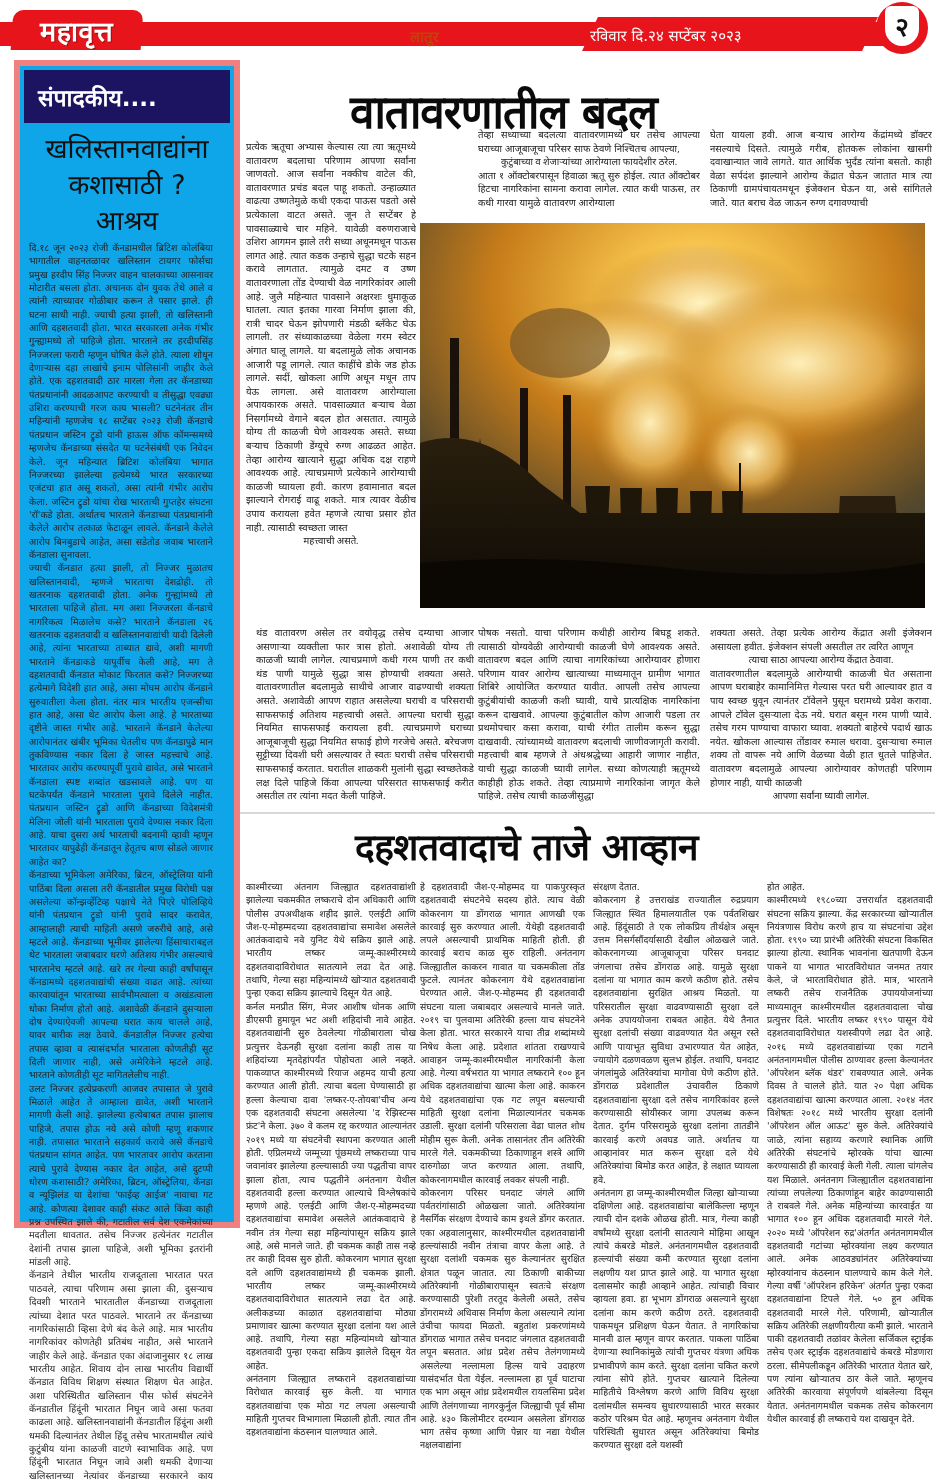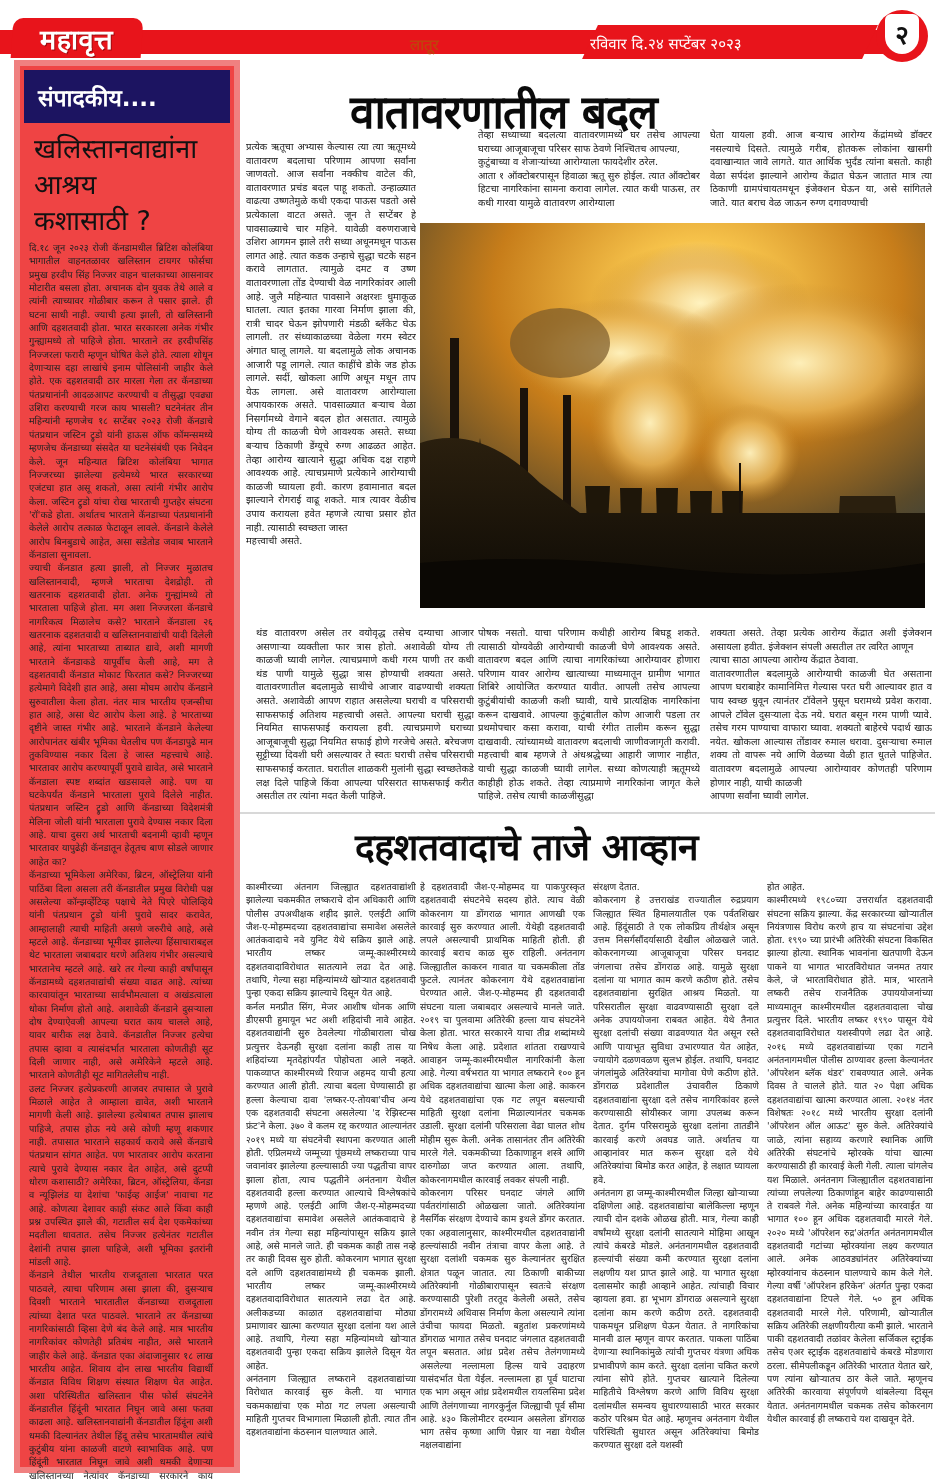--- a/index.html
+++ b/index.html
@@ -1,42 +1,42 @@
 <!DOCTYPE html>
 <html><head>
 <meta charset="utf-8">
 <style>
   * { box-sizing: border-box; margin: 0; padding: 0; }
   html, body { width: 945px; height: 1483px; background: #ffffff; overflow: hidden; }
   body { font-family: "DejaVu Sans", sans-serif; color: #1a1a1a; position: relative; }
 
   
-  .masthead { position: absolute; left: 0; top: 8px; width: 945px; height: 56px; }
+  .masthead { position: absolute; left: 0; top: 0; width: 945px; height: 56px; }
   .mast-bar { position: absolute; left: 0; top: 22px; width: 900px; height: 24px; background: #e8141b; }
   .mast-logo-tab { position: absolute; left: 12px; top: 10px; width: 130px; height: 40px; background: #e8141b; border-radius: 10px 10px 0 0; transform: skewX(-4deg); }
   .mast-logo { position: absolute; left: 40px; top: 12px; color: #fff; font-weight: bold; font-size: 27px; letter-spacing: 0.5px; text-shadow: 1px 1px 0 #9c0a0f; }
   .mast-city { position: absolute; left: 410px; top: 26px; color: #c2410c; font-weight: bold; font-size: 15px; }
   .mast-date-tab { position: absolute; left: 590px; top: 17px; width: 280px; height: 34px; background: #e8141b; transform: skewX(-25deg); }
   .mast-date { position: absolute; left: 590px; top: 25px; color: #fff; font-size: 15px; }
   .page-no-ring { position: absolute; left: 876px; top: 2px; width: 52px; height: 52px; border-radius: 50%; background: #e8141b; }
   .page-no-inner { position: absolute; left: 885px; top: 6px; width: 34px; height: 40px; background: #fff; border-radius: 6px 6px 17px 17px; }
   .page-no { position: absolute; left: 885px; top: 8px; width: 34px; text-align: center; font-weight: bold; font-size: 26px; color: #111; }
 
   
-  .editorial { position: absolute; left: 14px; top: 60px; width: 226px; height: 1413px; border: 6px solid #f08080; background: #ef4444; }
+  .editorial { position: absolute; left: 14px; top: 60px; width: 226px; height: 1168px; border: 6px solid #f08080; background: #0ea5e9; }
   .ed-banner { margin: 4px 4px 0 4px; height: 53px; background: #1c1461; color: #fff; font-weight: bold; font-size: 23px; padding: 11px 0 0 14px; }
-  .ed-title { font-size: 27px; line-height: 36px; color: #111; margin-top: 8px; padding: 0 14px; font-weight: 500; }
+  .ed-title { text-align: center; font-size: 27px; line-height: 36px; color: #111; margin-top: 8px; padding: 0 5px; font-weight: 500; }
   .ed-body { font-family: "DejaVu Serif", serif; font-size: 9.4px; line-height: 13.35px; text-align: justify; padding: 2px 21px 0 9px; color: #222; }
   .ed-body p { margin: 0; }
 
   
   .climate-head { position: absolute; left: 350px; top: 80px; font-weight: 900; font-size: 44px; letter-spacing: -1px; color: #0a0a0a; font-family: "DejaVu Sans", sans-serif; transform: scaleY(1.05); }
   .col { position: absolute; font-family: "DejaVu Serif", serif; font-size: 9.6px; line-height: 13.6px; text-align: justify; color: #222; }
   .col p { margin: 0; }
-  .col .center { text-align: left; }
+  .col .center { text-align: center; font-family: Liberation Serif, serif; }
   .photo { position: absolute; left: 420px; top: 223px; width: 505px; height: 385px; overflow: hidden; background: #2a1a08; }
 
   .divider { position: absolute; left: 240px; top: 812px; width: 695px; height: 2px; background: #d8d8d8; }
   .terror-head { position: absolute; left: 355px; top: 820px; font-weight: 900; font-size: 37px; letter-spacing: -0.5px; color: #0a0a0a; }
 </style>
 </head>
 <body>
 
 <header class="masthead">
   <div class="mast-bar"></div>
@@ -47,22 +47,22 @@
   <div class="mast-date">रविवार दि.२४ सप्टेंबर २०२३</div>
   <div class="page-no-ring"></div>
   <div class="page-no-inner"></div>
   <div class="page-no">२</div>
 </header>
 
 <section class="editorial">
   <div class="ed-banner">संपादकीय....</div>
   <h2 class="ed-title">
     <div>खलिस्तानवाद्यांना</div>
+    <div>कशासाठी ?</div>
     <div>आश्रय</div>
-    <div>कशासाठी ?</div>
   </h2>
   <div class="ed-body">
     <p>दि.१८ जून २०२३ रोजी कॅनडामधील ब्रिटिश कोलंबिया भागातील वाहनतळावर खलिस्तान टायगर फोर्सचा प्रमुख हरदीप सिंह निज्जर वाहन चालकाच्या आसनावर मोटारीत बसला होता. अचानक दोन युवक तेथे आले व त्यांनी त्याच्यावर गोळीबार करून ते पसार झाले. ही घटना साधी नाही. ज्याची हत्या झाली, तो खलिस्तानी आणि दहशतवादी होता. भारत सरकारला अनेक गंभीर गुन्ह्यामध्ये तो पाहिजे होता. भारताने तर हरदीपसिंह निज्जरला फरारी म्हणून घोषित केले होते. त्याला शोधून देणाऱ्यास दहा लाखांचे इनाम पोलिसांनी जाहीर केले होते. एक दहशतवादी ठार मारला गेला तर कॅनडाच्या पंतप्रधानांनी आदळआपट करण्याची व तीसुद्धा एवढ्या उशिरा करण्याची गरज काय भासली? घटनेनंतर तीन महिन्यांनी म्हणजेच १८ सप्टेंबर २०२३ रोजी कॅनडाचे पंतप्रधान जस्टिन ट्रुडो यांनी हाऊस ऑफ कॉमन्समध्ये म्हणजेच कॅनडाच्या संसदेत या घटनेसंबंधी एक निवेदन केले. जून महिन्यात ब्रिटिश कोलंबिया भागात निज्जरच्या झालेल्या हत्येमध्ये भारत सरकारच्या एजंटचा हात असू शकतो, असा त्यांनी गंभीर आरोप केला. जस्टिन ट्रुडो यांचा रोख भारताची गुप्तहेर संघटना 'रॉ'कडे होता. अर्थातच भारताने कॅनडाच्या पंतप्रधानांनी केलेले आरोप तत्काळ फेटाळून लावले. कॅनडाने केलेले आरोप बिनबुडाचे आहेत, असा सडेतोड जवाब भारताने कॅनडाला सुनावला.</p>
     <p>ज्याची कॅनडात हत्या झाली, तो निज्जर मुळातच खलिस्तानवादी, म्हणजे भारताचा देशद्रोही. तो खतरनाक दहशतवादी होता. अनेक गुन्ह्यांमध्ये तो भारताला पाहिजे होता. मग अशा निज्जरला कॅनडाचे नागरिकत्व मिळालेच कसे? भारताने कॅनडाला २६ खतरनाक दहशतवादी व खलिस्तानवाद्यांची यादी दिलेली आहे, त्यांना भारताच्या ताब्यात द्यावे, अशी मागणी भारताने कॅनडाकडे यापूर्वीच केली आहे, मग ते दहशतवादी कॅनडात मोकाट फिरतात कसे? निज्जरच्या हत्येमागे विदेशी हात आहे, असा मोघम आरोप कॅनडाने सुरुवातीला केला होता. नंतर मात्र भारतीय एजन्सीचा हात आहे, असा थेट आरोप केला आहे. हे भारताच्या दृष्टीने जास्त गंभीर आहे. भारताने कॅनडाने केलेल्या आरोपानंतर खंबीर भूमिका घेतलीच पण कॅनडापुढे मान तुकविण्यास नकार दिला हे जास्त महत्त्वाचे आहे. भारतावर आरोप करण्यापूर्वी पुरावे द्यावेत, असे भारताने कॅनडाला स्पष्ट शब्दांत खडसावले आहे. पण या घटकेपर्यंत कॅनडाने भारताला पुरावे दिलेले नाहीत. पंतप्रधान जस्टिन ट्रुडो आणि कॅनडाच्या विदेशमंत्री मेलिना जोली यांनी भारताला पुरावे देण्यास नकार दिला आहे. याचा दुसरा अर्थ भारताची बदनामी व्हावी म्हणून भारतावर यापुढेही कॅनडातून हेतूतच बाण सोडले जाणार आहेत का?</p>
     <p>कॅनडाच्या भूमिकेला अमेरिका, ब्रिटन, ऑस्ट्रेलिया यांनी पाठिंबा दिला असला तरी कॅनडातील प्रमुख विरोधी पक्ष असलेल्या कॉन्झर्व्हेटिव्ह पक्षाचे नेते पिएरे पोलिव्हिये यांनी पंतप्रधान ट्रुडो यांनी पुरावे सादर करावेत, आम्हालाही त्याची माहिती असणे जरुरीचे आहे, असे म्हटले आहे. कॅनडाच्या भूमीवर झालेल्या हिंसाचाराबद्दल थेट भारताला जबाबदार धरणे अतिशय गंभीर असल्याचे भारतानेच म्हटले आहे. खरे तर गेल्या काही वर्षांपासून कॅनडामध्ये दहशतवाद्यांची संख्या वाढत आहे. त्यांच्या कारवायांतून भारताच्या सार्वभौमत्वाला व अखंडत्वाला धोका निर्माण होतो आहे. अशावेळी कॅनडाने दुसऱ्याला दोष देण्याऐवजी आपल्या घरात काय चालले आहे, यावर बारीक लक्ष ठेवावे. कॅनडातील निज्जर हत्येचा तपास व्हावा व त्यासंदर्भात भारताला कोणतीही सूट दिली जाणार नाही, असे अमेरिकेने म्हटले आहे. भारताने कोणतीही सूट मागितलेलीच नाही.</p>
     <p>उलट निज्जर हत्येप्रकरणी आजवर तपासात जे पुरावे मिळाले आहेत ते आम्हाला द्यावेत, अशी भारताने मागणी केली आहे. झालेल्या हत्येबाबत तपास झालाच पाहिजे, तपास होऊ नये असे कोणी म्हणू शकणार नाही. तपासात भारताने सहकार्य करावे असे कॅनडाचे पंतप्रधान सांगत आहेत. पण भारतावर आरोप करताना त्याचे पुरावे देण्यास नकार देत आहेत, असे दुटप्पी धोरण कशासाठी? अमेरिका, ब्रिटन, ऑस्ट्रेलिया, कॅनडा व न्यूझिलंड या देशांचा 'फाईव्ह आईज' नावाचा गट आहे. कोणत्या देशावर काही संकट आले किंवा काही प्रश्न उपस्थित झाले की, गटातील सर्व देश एकमेकांच्या मदतीला धावतात. तसेच निज्जर हत्येनंतर गटातील देशांनी तपास झाला पाहिजे, अशी भूमिका इतरांनी मांडली आहे.</p>
     <p>कॅनडाने तेथील भारतीय राजदूताला भारतात परत पाठवले, त्याचा परिणाम असा झाला की, दुसऱ्याच दिवशी भारताने भारतातील कॅनडाच्या राजदूताला त्यांच्या देशात परत पाठवले. भारताने तर कॅनडाच्या नागरिकांसाठी व्हिसा देणे बंद केले आहे. मात्र भारतीय नागरिकांवर कोणतेही प्रतिबंध नाहीत, असे भारताने जाहीर केले आहे. कॅनडात एका अंदाजानुसार १८ लाख भारतीय आहेत. शिवाय दोन लाख भारतीय विद्यार्थी कॅनडात विविध शिक्षण संस्थात शिक्षण घेत आहेत. अशा परिस्थितीत खलिस्तान पीस फोर्स संघटनेने कॅनडातील हिंदूंनी भारतात निघून जावे असा फतवा काढला आहे. खलिस्तानवाद्यांनी कॅनडातील हिंदूंना अशी धमकी दिल्यानंतर तेथील हिंदू तसेच भारतामधील त्यांचे कुटुंबीय यांना काळजी वाटणे स्वाभाविक आहे. पण हिंदूंनी भारतात निघून जावे अशी धमकी देणाऱ्या खलिस्तानच्या नेत्यांवर कॅनडाच्या सरकारने काय कारवाई केली आहे? कॅनडामध्ये निवडणुकीच्या राजकारणात शीख मतदार निर्णायक असतो. त्यामुळे शीख समाजाला तेथील राजकीय पक्ष कोणी दुखावत नाहीत. कॅनडाच्या सरकारमध्येही शीख प्रतिनिधी आहेत. शिखांना विरोध असण्याचे कारण नाही, पण खलिस्तानवादी व दहशतवादी यांना आश्रय देण्याचे कारण काय ?</p>
   </div>
 </section>
 
@@ -144,21 +144,21 @@
   <p class="center">आपणा सर्वांना घ्यावी लागेल.</p>
 </div>
 
 <div class="divider"></div>
 
 <h1 class="terror-head">दहशतवादाचे ताजे आव्हान</h1>
 
 <div class="col" style="left:246px; top:880px; width:170px; height:592px; overflow:hidden; font-size:9.2px; line-height:13.3px;">
   <p>काश्मीरच्या अंतनाग जिल्ह्यात दहशतवाद्यांशी झालेल्या चकमकीत लष्कराचे दोन अधिकारी आणि पोलीस उपअधीक्षक शहीद झाले. एलईटी आणि जैश-ए-मोहम्मदच्या दहशतवाद्यांचा समावेश असलेले आतंकवादाचे नवे युनिट येथे सक्रिय झाले आहे. भारतीय लष्कर जम्मू-काश्मीरमध्ये दहशतवादाविरोधात सातत्याने लढा देत आहे. तथापि, गेल्या सहा महिन्यांमध्ये खोऱ्यात दहशतवादी पुन्हा एकदा सक्रिय झाल्याचे दिसून येत आहे.</p>
   <p>कर्नल मनप्रीत सिंग, मेजर आशीष धोनक आणि डीएसपी हुमायून भट अशी शहिदांची नावे आहेत. दहशतवाद्यांनी सुरु ठेवलेल्या गोळीबाराला चोख प्रत्युत्तर देऊनही सुरक्षा दलांना काही तास या शहिदांच्या मृतदेहांपर्यंत पोहोचता आले नव्हते. पाकव्याप्त काश्मीरमध्ये रियाज अहमद याची हत्या करण्यात आली होती. त्याचा बदला घेण्यासाठी हा हल्ला केल्याचा दावा 'लष्कर-ए-तोयबा'चीच अन्य एक दहशतवादी संघटना असलेल्या 'द रेझिस्टन्स फ्रंट'ने केला. ३७० वे कलम रद्द करण्यात आल्यानंतर २०१९ मध्ये या संघटनेची स्थापना करण्यात आली होती. एप्रिलमध्ये जम्मूच्या पूंछमध्ये लष्कराच्या पाच जवानांवर झालेल्या हल्ल्यासाठी ज्या पद्धतीचा वापर झाला होता, त्याच पद्धतीने अनंतनाग येथील दहशतवादी हल्ला करण्यात आल्याचे विश्लेषकांचे म्हणणे आहे. एलईटी आणि जैश-ए-मोहम्मदच्या दहशतवाद्यांचा समावेश असलेले आतंकवादाचे हे नवीन तंत्र गेल्या सहा महिन्यांपासून सक्रिय झाले आहे, असे मानले जाते. ही चकमक काही तास नव्हे तर काही दिवस सुरु होती. कोकरनाग भागात सुरक्षा दले आणि दहशतवाद्यांमध्ये ही चकमक झाली. भारतीय लष्कर जम्मू-काश्मीरमध्ये दहशतवादाविरोधात सातत्याने लढा देत आहे. अलीकडच्या काळात दहशतवाद्यांचा मोठ्या प्रमाणावर खात्मा करण्यात सुरक्षा दलांना यश आले आहे. तथापि, गेल्या सहा महिन्यांमध्ये खोऱ्यात दहशतवादी पुन्हा एकदा सक्रिय झालेले दिसून येत आहेत.</p>
-  <p>अनंतनाग जिल्ह्यात लष्कराने दहशतवाद्यांच्या विरोधात कारवाई सुरु केली. या भागात चकमकाद्यांचा एक मोठा गट लपला असल्याची माहिती गुप्तचर विभागाला मिळाली होती. त्यात तीन दहशतवाद्यांना कंठस्नान घालण्यात आले.</p>
+  <p>अनंतनाग जिल्ह्यात लष्कराने दहशतवाद्यांच्या विरोधात कारवाई सुरु केली. या भागात दहशतवाद्यांचा एक मोठा गट लपला असल्याची माहिती गुप्तचर विभागाला मिळाली होती. त्यात तीन दहशतवाद्यांना कंठस्नान घालण्यात आले.</p>
 </div>
 <div class="col" style="left:420px; top:880px; width:165px; height:592px; overflow:hidden; font-size:9.2px; line-height:13.3px;">
   <p>हे दहशतवादी जैश-ए-मोहम्मद या पाकपुरस्कृत दहशतवादी संघटनेचे सदस्य होते. त्याच वेळी कोकरनाग या डोंगराळ भागात आणखी एक कारवाई सुरु करण्यात आली. येथेही दहशतवादी लपले असल्याची प्राथमिक माहिती होती. ही कारवाई बराच काळ सुरु राहिली. अनंतनाग जिल्ह्यातील काकरन गावात या चकमकीला तोंड फुटले. त्यानंतर कोकरनाग येथे दहशतवाद्यांना घेरण्यात आले. जैश-ए-मोहम्मद ही दहशतवादी संघटना याला जबाबदार असल्याचे मानले जाते. २०१९ चा पुलवामा अतिरेकी हल्ला याच संघटनेने केला होता. भारत सरकारने याचा तीव्र शब्दांमध्ये निषेध केला आहे. प्रदेशात शांतता राखण्याचे आवाहन जम्मू-काश्मीरमधील नागरिकांनी केला आहे. गेल्या वर्षभरात या भागात लष्कराने १०० हून अधिक दहशतवाद्यांचा खात्मा केला आहे. काकरन येथे दहशतवाद्यांचा एक गट लपून बसल्याची माहिती सुरक्षा दलांना मिळाल्यानंतर चकमक उडाली. सुरक्षा दलांनी परिसराला वेढा घालत शोध मोहीम सुरू केली. अनेक तासानंतर तीन अतिरेकी मारले गेले. चकमकीच्या ठिकाणाहून शस्त्रे आणि दारुगोळा जप्त करण्यात आला. तथापि, कोकरनागमधील कारवाई लवकर संपली नाही.</p>
   <p>कोकरनाग परिसर घनदाट जंगले आणि पर्वतरांगांसाठी ओळखला जातो. अतिरेक्यांना नैसर्गिक संरक्षण देण्याचे काम इथले डोंगर करतात. एका अहवालानुसार, काश्मीरमधील दहशतवाद्यांनी हल्ल्यांसाठी नवीन तंत्राचा वापर केला आहे. ते सुरक्षा दलांशी चकमक सुरु केल्यानंतर सुरक्षित क्षेत्रात पळून जातात. त्या ठिकाणी बाकीच्या अतिरेक्यांनी गोळीबारापासून स्वतःचे संरक्षण करण्यासाठी पुरेशी तरतूद केलेली असते, तसेच डोंगरामध्ये अधिवास निर्माण केला असल्याने त्यांना उंचीचा फायदा मिळतो. बहुतांश प्रकरणांमध्ये डोंगराळ भागात तसेच घनदाट जंगलात दहशतवादी लपून बसतात. आंध्र प्रदेश तसेच तेलंगणामध्ये असलेल्या नल्लामला हिल्स याचे उदाहरण यासंदर्भात घेता येईल. नल्लामला हा पूर्व घाटाचा एक भाग असून आंध्र प्रदेशमधील रायलसिमा प्रदेश आणि तेलंगणाच्या नागरकुर्नुल जिल्ह्याची पूर्व सीमा आहे. ४३० किलोमीटर दरम्यान असलेला डोंगराळ भाग तसेच कृष्णा आणि पेन्नार या नद्या येथील नक्षलवाद्यांना</p>
 </div>
 <div class="col" style="left:593px; top:880px; width:166px; height:592px; overflow:hidden; font-size:9.2px; line-height:13.3px;">
   <p>संरक्षण देतात.</p>
   <p>कोकरनाग हे उत्तराखंड राज्यातील रुद्रप्रयाग जिल्ह्यात स्थित हिमालयातील एक पर्वतशिखर आहे. हिंदूंसाठी ते एक लोकप्रिय तीर्थक्षेत्र असून उत्तम निसर्गसौंदर्यासाठी देखील ओळखले जाते. कोकरनागच्या आजूबाजूचा परिसर घनदाट जंगलाचा तसेच डोंगराळ आहे. यामुळे सुरक्षा दलांना या भागात काम करणे कठीण होते. तसेच दहशतवाद्यांना सुरक्षित आश्रय मिळतो. या परिसरातील सुरक्षा वाढवण्यासाठी सुरक्षा दले अनेक उपाययोजना राबवत आहेत. येथे तैनात सुरक्षा दलांची संख्या वाढवण्यात येत असून रस्ते आणि पायाभूत सुविधा उभारण्यात येत आहेत, ज्यायोगे दळणवळण सुलभ होईल. तथापि, घनदाट जंगलांमुळे अतिरेक्यांचा मागोवा घेणे कठीण होते. डोंगराळ प्रदेशातील उंचावरील ठिकाणे दहशतवाद्यांना सुरक्षा दले तसेच नागरिकांवर हल्ले करण्यासाठी सोयीस्कर जागा उपलब्ध करून देतात. दुर्गम परिसरामुळे सुरक्षा दलांना तातडीने कारवाई करणे अवघड जाते. अर्थातच या आव्हानांवर मात करून सुरक्षा दले येथे अतिरेक्यांचा बिमोड करत आहेत, हे लक्षात घ्यायला हवे.</p>
   <p>अनंतनाग हा जम्मू-काश्मीरमधील जिल्हा खोऱ्याच्या दक्षिणेला आहे. दहशतवाद्यांचा बालेकिल्ला म्हणून त्याची दोन दशके ओळख होती. मात्र, गेल्या काही वर्षांमध्ये सुरक्षा दलांनी सातत्याने मोहिमा आखून त्यांचे कंबरडे मोडले. अनंतनागमधील दहशतवादी हल्ल्यांची संख्या कमी करण्यात सुरक्षा दलांना लक्षणीय यश प्राप्त झाले आहे. या भागात सुरक्षा दलासमोर काही आव्हाने आहेत. त्यांचाही विचार व्हायला हवा. हा भूभाग डोंगराळ असल्याने सुरक्षा दलांना काम करणे कठीण ठरते. दहशतवादी पाकमधून प्रशिक्षण घेऊन येतात. ते नागरिकांचा मानवी ढाल म्हणून वापर करतात. पाकला पाठिंबा देणाऱ्या स्थानिकांमुळे त्यांची गुप्तचर यंत्रणा अधिक प्रभावीपणे काम करते. सुरक्षा दलांना चकित करणे त्यांना सोपे होते. गुप्तचर खात्याने दिलेल्या माहितीचे विश्लेषण करणे आणि विविध सुरक्षा दलांमधील समन्वय सुधारण्यासाठी भारत सरकार कठोर परिश्रम घेत आहे. म्हणूनच अनंतनाग येथील परिस्थिती सुधारत असून अतिरेक्यांचा बिमोड करण्यात सुरक्षा दले यशस्वी</p>
 </div>

